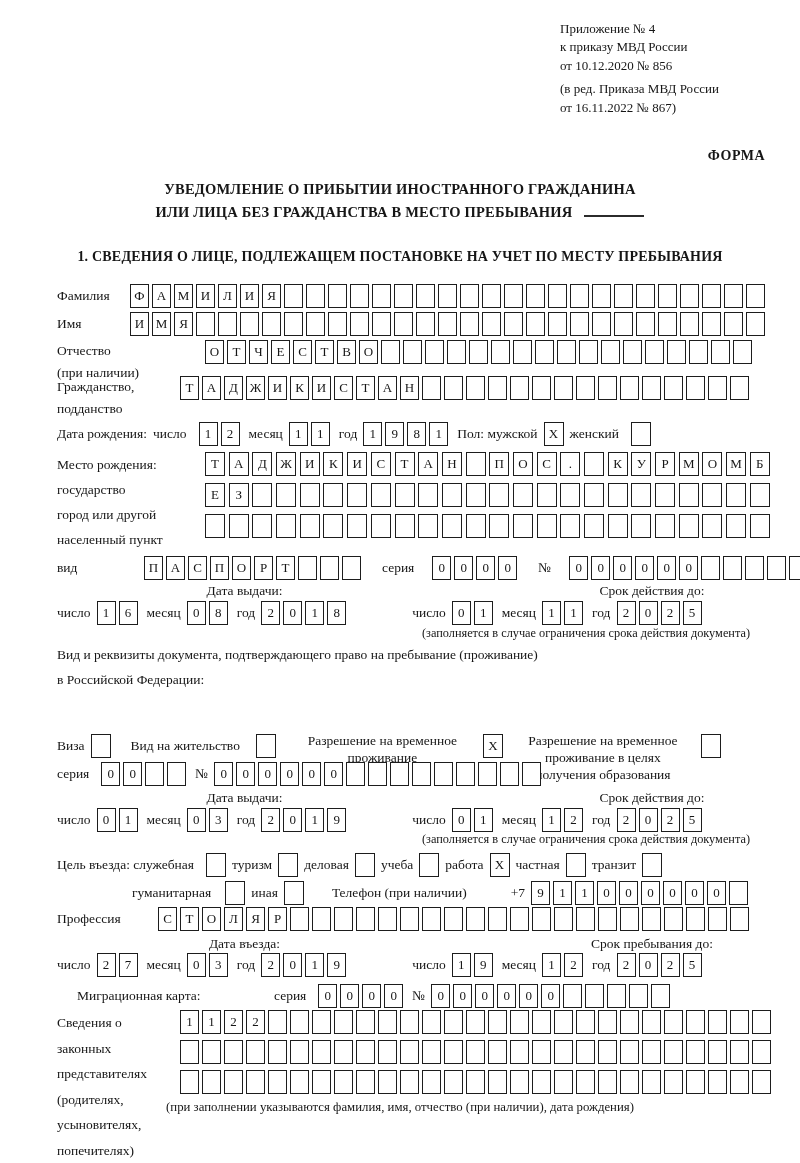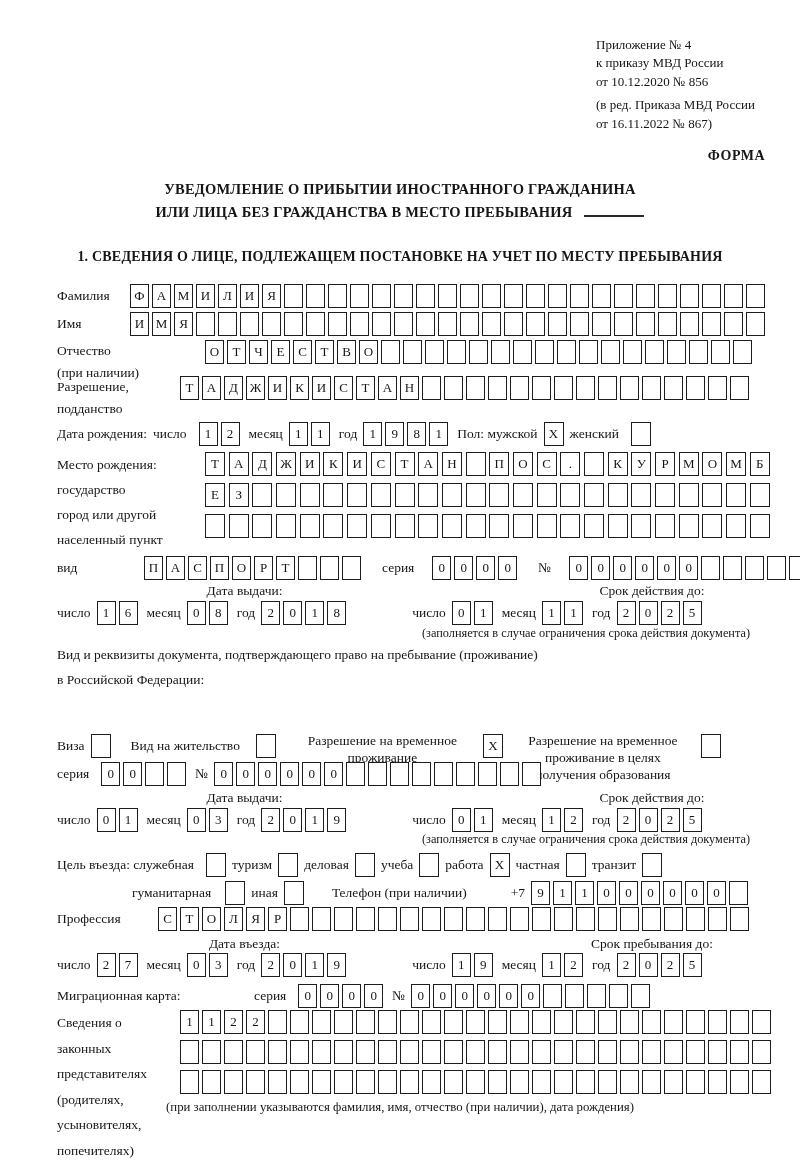--- a/index.html
+++ b/index.html
@@ -6,21 +6,21 @@
   .page{
     position:relative;
     width:800px;height:1163px;
     background:#ffffff;color:#161616;
     font-family:"Liberation Serif","DejaVu Serif",serif;
     font-size:13.5px;
     overflow:hidden;
   }
   .abs{position:absolute;}
   .b{font-weight:bold;}
-  .annex{left:560px;top:36px;line-height:1.42;font-size:13px;margin-left:36px;}
+  .annex{left:560px;top:20px;line-height:1.42;font-size:13px;}
   .annex-note{margin-top:5px;}
   .forma{top:148px;right:35px;font-size:14px;letter-spacing:.5px;text-align:right;}
   .title{top:178px;left:0;width:100%;text-align:center;font-size:14.5px;line-height:23px;letter-spacing:.2px;}
   .title-underline{display:inline-block;width:60px;border-bottom:2px solid #2b2b2b;height:14px;margin-left:12px;}
   .section1{top:249px;left:0;width:100%;text-align:center;font-size:14px;letter-spacing:.2px;}
 
   .frow{left:57px;display:flex;align-items:flex-start;white-space:nowrap;}
   .flabel{line-height:24px;flex:0 0 auto;}
   .l2{line-height:22px;}
   .w73{width:73px;}
@@ -183,21 +183,21 @@
         <span class="cell"></span>
         <span class="cell"></span>
         <span class="cell"></span>
         <span class="cell"></span>
         <span class="cell"></span>
       </span>
   </div>
 
   <div class="abs frow" style="top:376px;">
     <span class="flabel w123">
-      <span class="l2" style="display:block;">Разрешение,</span>
+      <span class="l2" style="display:block;">Гражданство,</span>
       <span class="l2" style="display:block;">подданство</span>
     </span>
     <span class="cells">
         <span class="cell">Т</span>
         <span class="cell">А</span>
         <span class="cell">Д</span>
         <span class="cell">Ж</span>
         <span class="cell">И</span>
         <span class="cell">К</span>
         <span class="cell">И</span>
@@ -635,21 +635,21 @@
       <span class="cells">
           <span class="cell">2</span>
           <span class="cell">0</span>
           <span class="cell">2</span>
           <span class="cell">5</span>
         </span>
     </span>
   </div>
 
   <div class="abs frow" style="top:984px;">
-    <span class="flabel" style="width:197px;">Миграционная карта:</span>
+    <span class="flabel" style="width:197px;margin-left:20px;">Миграционная карта:</span>
     <span class="dl0">серия</span>
     <span class="cells gap6">
         <span class="cell">0</span>
         <span class="cell">0</span>
         <span class="cell">0</span>
         <span class="cell">0</span>
       </span>
     <span class="dl">№</span>
     <span class="cells">
         <span class="cell">0</span>

